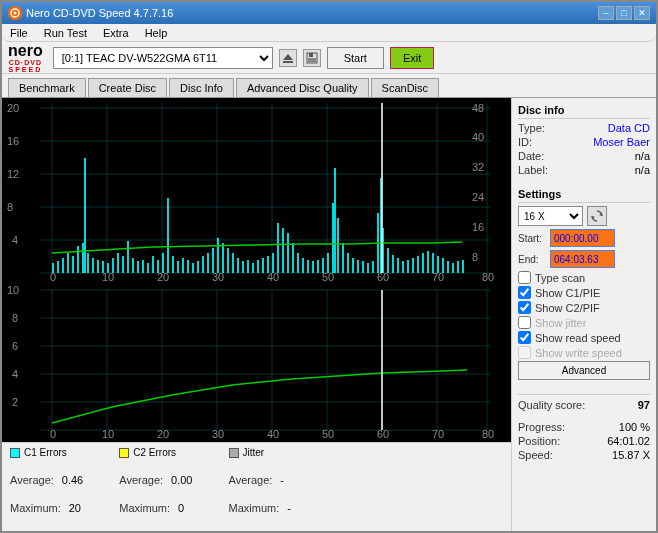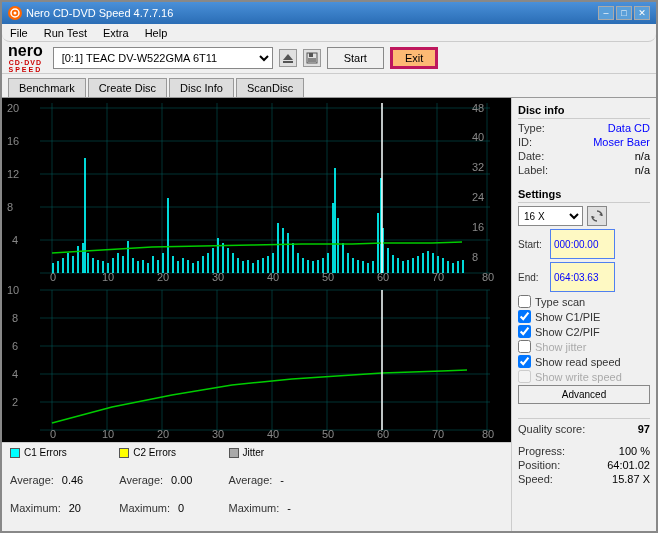--- a/index.html
+++ b/index.html
@@ -14,21 +14,21 @@
     .title-btn { background: #5a9fd9; border: 1px solid #aaa; color: white; width: 16px; height: 14px; font-size: 9px; cursor: pointer; display: flex; align-items: center; justify-content: center; }
     
     .menu-bar { background: #f0f0f0; border-bottom: 1px solid #ccc; padding: 2px 4px; display: flex; gap: 8px; height: 18px; align-items: center; border-radius: 8px; }
     .menu-item { padding: 1px 4px; cursor: pointer; color: #000; }
     
     .toolbar { background: #f0f0f0; border-bottom: 1px solid #ccc; padding: 3px 6px; display: flex; align-items: center; gap: 6px; height: 32px; }
     .logo { display: flex; align-items: center; }
     .drive-select { height: 22px; border: 1px solid #888; background: white; padding: 1px 4px; width: 220px; }
     .toolbar-btn-icon { width: 18px; height: 18px; background: #e0e0e0; border: 1px solid #999; display: flex; align-items: center; justify-content: center; font-size: 10px; }
     .start-btn { background: #f0f0f0; border: 1px solid #888; padding: 2px 16px; cursor: pointer; height: 22px; }
-    .exit-btn { background: #fdba74; border: 3px solid #be185d; padding: 2px 12px; cursor: pointer; height: 22px; }
+    .exit-btn { background: #84cc16; border: 1px solid #be185d; padding: 2px 12px; cursor: pointer; height: 22px; }
     
     .tabs { display: flex; gap: 0; padding: 4px 6px 0; background: #f0f0f0; border-bottom: 1px solid #999; }
     .tab { padding: 3px 10px; border: 1px solid #999; border-bottom: none; background: #ddd; cursor: pointer; margin-right: 2px; }
     .tab.active { background: #f0f0f0; border-bottom: 1px solid #f0f0f0; margin-bottom: -1px; z-index: 1; }
     
     .content { display: flex; flex: 1; overflow: hidden; }
     
     .legend-area { background: #f0f0f0; border-top: 1px solid #ccc; padding: 4px 8px; display: flex; gap: 16px; }
     .legend-item { display: flex; flex-direction: column; gap: 16px; }
     .legend-header { display: flex; align-items: center; gap: 4px; }
@@ -46,21 +46,21 @@
     .sidebar-key { color: #333; }
     .sidebar-val { color: #00f; }
     .sidebar-val-black { color: #000; }
     
     .settings-row { display: flex; align-items: center; gap: 4px; margin-bottom: 3px; }
     .speed-select { height: 20px; border: 1px solid #888; background: white; padding: 1px; width: 65px; font-size: 10px; }
     .refresh-btn { width: 20px; height: 20px; border: 1px solid #888; background: #e0e0e0; display: flex; align-items: center; justify-content: center; cursor: pointer; font-size: 10px; }
     
     .time-row { display: flex; align-items: center; gap: 4px; margin-bottom: 3px; }
     .time-label { font-size: 10px; color: #333; width: 28px; }
-    .time-input { width: 65px; height: 30px; border: 1px solid #5080f0; background: #fef9c3; padding: 1px 3px; font-size: 10px; color: #00f; }
+    .time-input { width: 65px; height: 18px; border: 1px solid #5080f0; background: #f97316; padding: 1px 3px; font-size: 10px; color: #00f; }
     
     .checkbox-row { display: flex; align-items: center; gap: 4px; margin-bottom: 2px; font-size: 10px; }
     .checkbox-row input { margin: 0; }
     .checkbox-label { color: #333; }
     .checkbox-label.disabled { color: #aaa; }
     
     .advanced-btn { background: #f0f0f0; border: 1px solid #888; padding: 3px 12px; cursor: pointer; font-size: 10px; display: block; width: 100%; }
     
     .quality-section { margin-top: 4px; border-top: 1px solid #ccc; padding-top: 4px; }
     .quality-score { font-size: 11px; font-weight: bold; color: #000; }
@@ -122,20 +122,21 @@
         </svg>
     </div>
     <button class="start-btn">Start</button>
     <button class="exit-btn">Exit</button>
   </div>
 
   <div class="tabs">
     <div class="tab">Benchmark</div>
     <div class="tab">Create Disc</div>
     <div class="tab">Disc Info</div>
+    <div class="tab">Advanced Disc Quality</div>
     <div class="tab">ScanDisc</div>
   </div>
 
   <div class="content" style="flex:1;overflow:hidden;">
 
     <div style="display:flex;flex-direction:column;flex:1;overflow:hidden;">
 
       <div style="background:#000;position:relative;flex:0 0 185px;">
         <svg width="492" height="185" viewBox="0 0 492 185">
 

